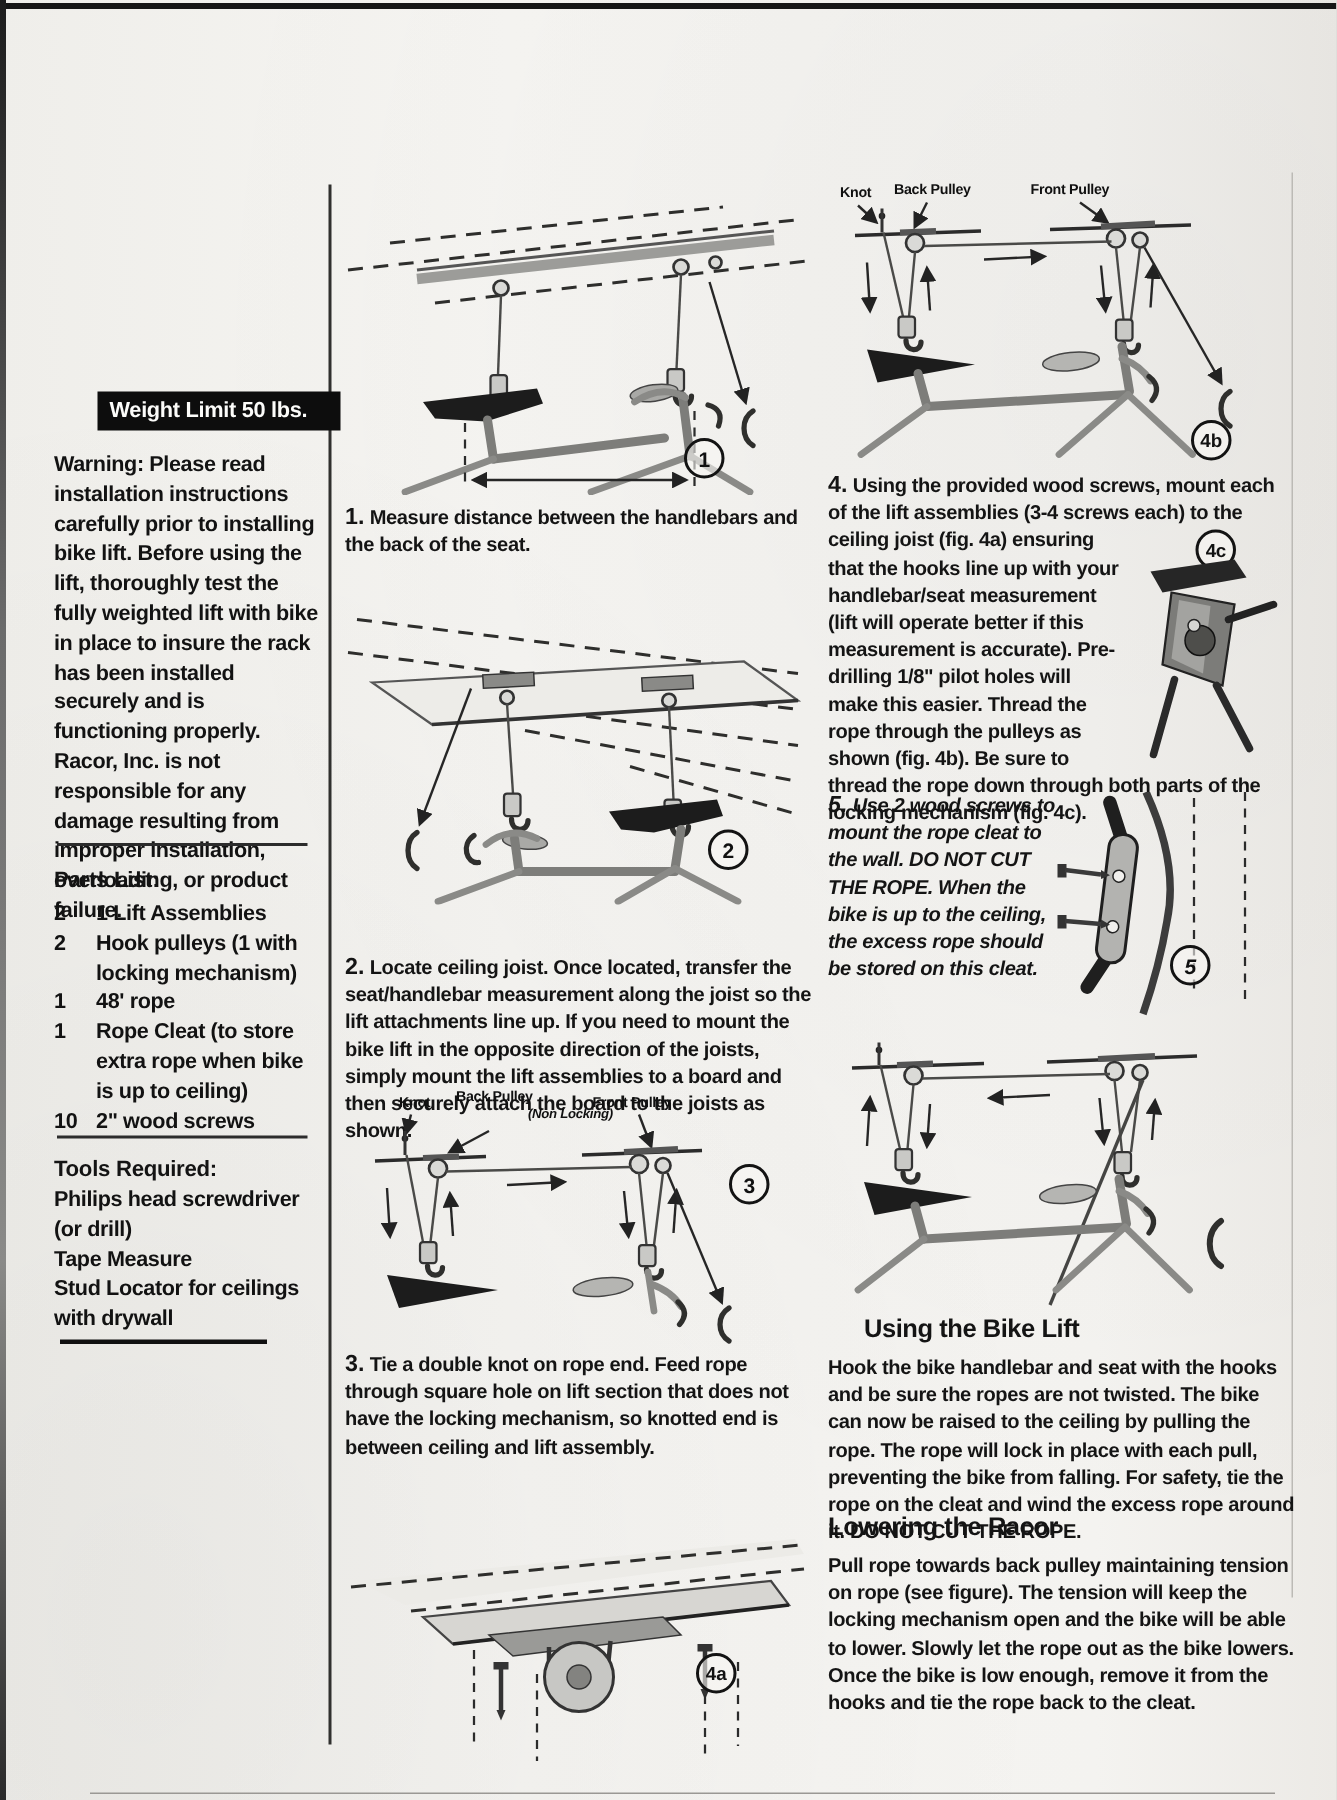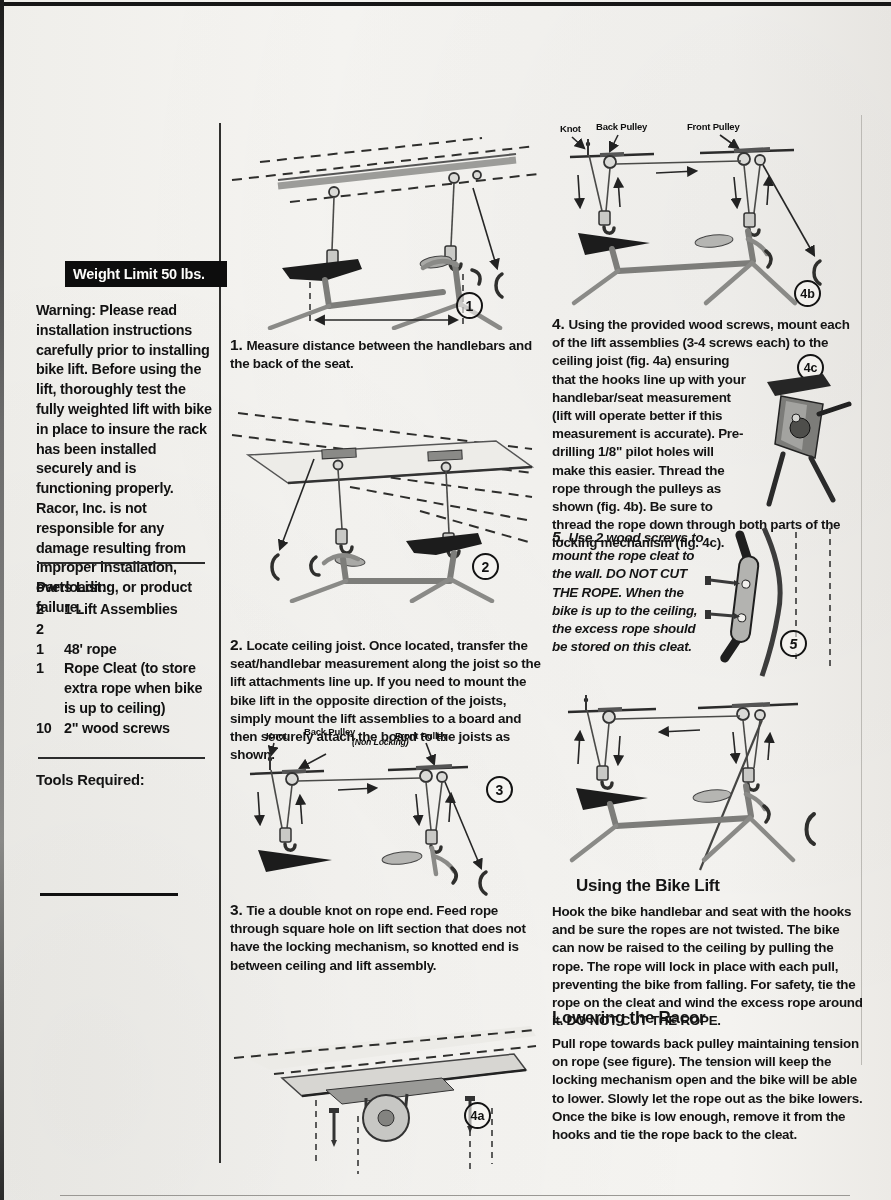--- a/index.html
+++ b/index.html
@@ -87,39 +87,45 @@
 
   <div class="abs sec-head" style="left:36px;top:579px;">Parts List:</div>
 
   <div class="abs parts body-txt">
     <div class="prow">
       <span class="pqty">2</span>
       <span class="pdesc">1 Lift Assemblies</span>
     </div>
     <div class="prow">
       <span class="pqty">2</span>
+      <span class="pdesc">Hook pulleys (1 with locking mechanism)</span>
     </div>
     <div class="prow">
       <span class="pqty">1</span>
       <span class="pdesc">48' rope</span>
     </div>
     <div class="prow">
       <span class="pqty">1</span>
       <span class="pdesc">Rope Cleat (to store extra rope when bike is up to ceiling)</span>
     </div>
     <div class="prow">
       <span class="pqty">10</span>
       <span class="pdesc">2" wood screws</span>
     </div>
   </div>
 
   <div class="abs rule" style="left:38px;top:757px;width:167px;"></div>
 
   <div class="abs sec-head" style="left:36px;top:772px;">Tools Required:</div>
 
+  <div class="abs tools body-txt">
+    <div>Philips head screwdriver (or drill)</div>
+    <div>Tape Measure</div>
+    <div>Stud Locator for ceilings with drywall</div>
+  </div>
 
   <div class="abs rule3" style="left:40px;top:893px;width:138px;"></div>
 
   <div class="fig col-mid" style="top:128px;height:202px;">
     <svg width="311" height="202" viewBox="0 0 311 202">
       <defs>
           <marker id="a1" viewBox="0 0 10 10" refX="8" refY="5" markerWidth="7" markerHeight="7" orient="auto-start-reverse">
             <path d="M0,0L10,5L0,10z" fill="#222"></path>
           </marker>
         </defs>

